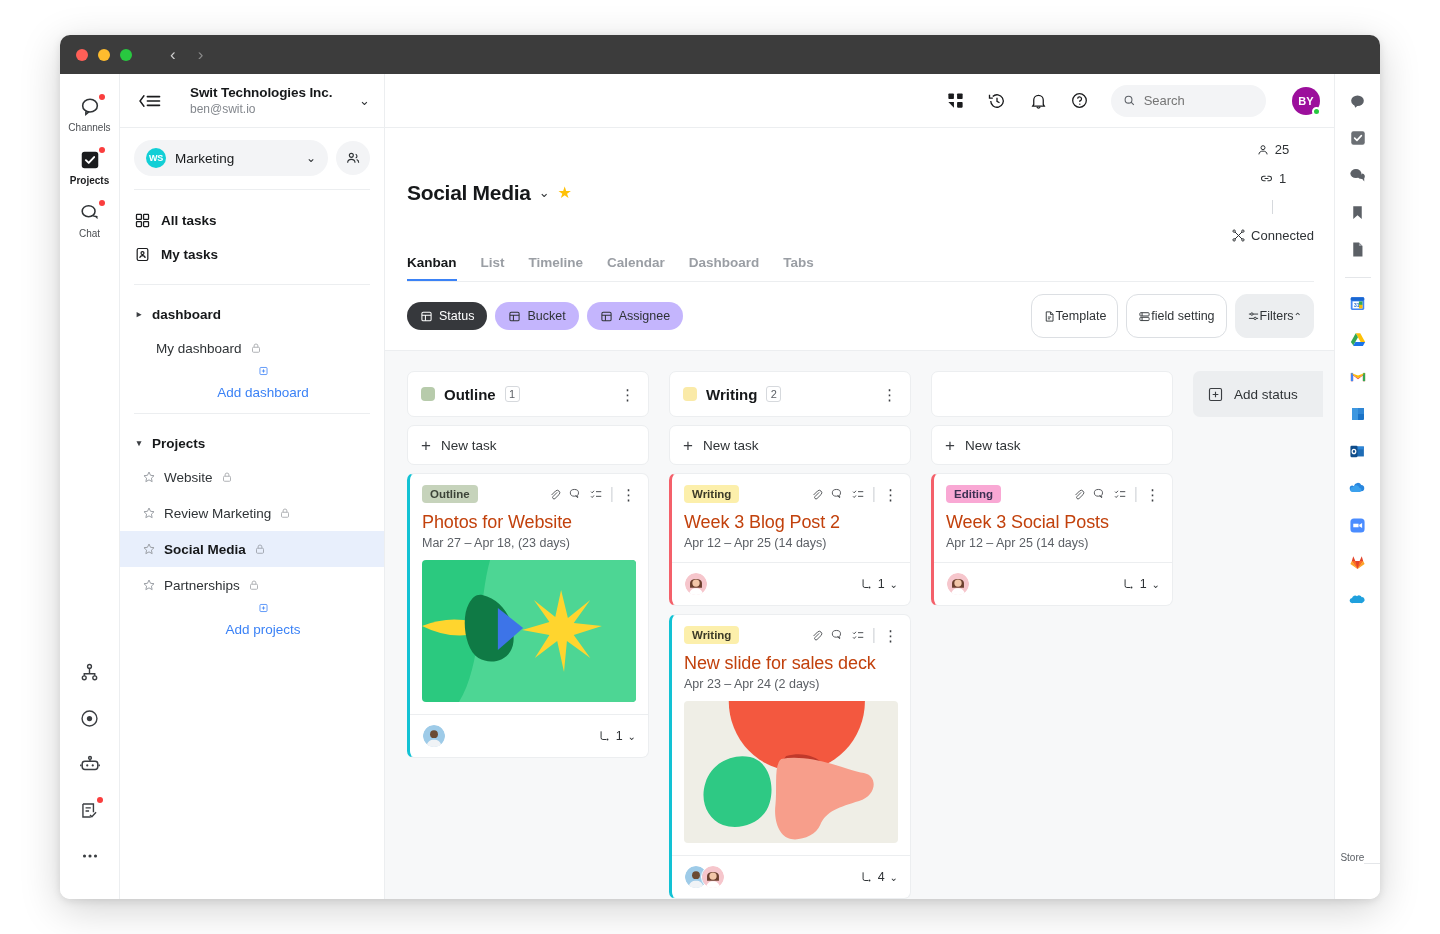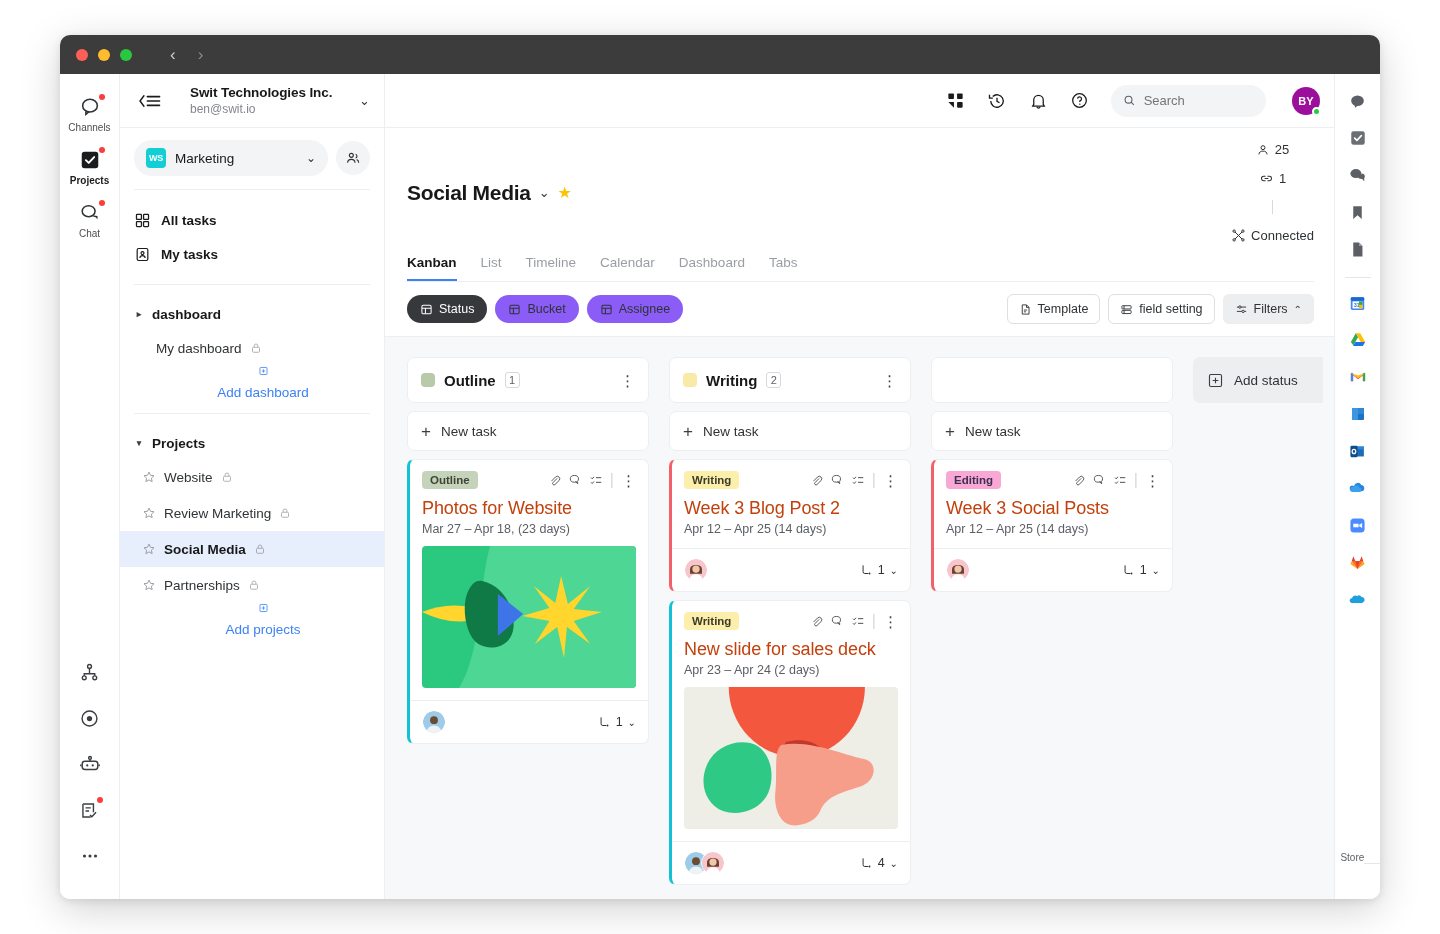--- a/index.html
+++ b/index.html
@@ -67,21 +67,21 @@
   .wsname { font-size: 13.5px; font-weight: bold; color: #16181a; letter-spacing: -0.1px;}
   .wsmail { font-size: 12px; color: #83878d; margin-top: 2px; }
   .chev-sm { color: #2f3336; font-size: 13px; margin-left: auto; cursor: pointer; }
 
   .sidebar { flex: 1 1 auto; padding: 0 14px; overflow: hidden; }
   .wsrow { display: flex; align-items: center; gap: 8px; padding: 12px 0 0; }
   .wspill {
     flex: 1 1 auto; height: 36px; background: #f3f4f6; border-radius: 18px;
     display: flex; align-items: center; gap: 9px; padding: 0 12px; cursor: pointer;
   }
-  .wsbadge { width: 20px; height: 20px; border-radius: 4px; background: #12cfd6;
+  .wsbadge { width: 20px; height: 20px; border-radius: 10px; background: #12cfd6;
              color:#fff; font-size: 9px; font-weight: bold; display:flex;
              align-items:center; justify-content:center; letter-spacing:-0.3px;}
   .wspill-label { font-size: 13.5px; color: #16181a; font-weight: 500; }
   .wspill-chev { margin-left: auto; font-size: 12px; color: #2f3336; }
   .people-btn { width: 34px; height: 34px; border-radius: 50%; background: #f3f4f6;
                 display: flex; align-items: center; justify-content: center; cursor: pointer; }
 
   .divider { height: 1px; background: #eceef0; margin: 13px 0; }
 
   .navitem { display: flex; align-items: center; gap: 10px; height: 34px; cursor: pointer;
@@ -117,32 +117,32 @@
   .titlerow { display: flex; align-items: center; gap: 8px; }
   .projtitle { font-size: 21px; font-weight: bold; color: #16181a; letter-spacing: -0.3px; }
   .star { color: #ffc107; font-size: 16px; cursor: pointer; }
   .metrics { margin-left: auto; display: flex; align-items: center; gap: 14px;
              font-size: 13px; color: #2f3336; flex-direction: column; }
   .metric { display: flex; align-items: center; gap: 5px; cursor: default; }
   .vbar { width: 1px; height: 14px; background: #d6d9dd; }
 
   .tabs { display: flex; gap: 24px; margin-top: 12px; border-bottom: 1px solid #eceef0;
           margin-left: -0px; }
-  .tab { font-size: 13.5px; color: #9a9ea4; padding-bottom: 9px; cursor: pointer; }
+  .tab { font-size: 13.5px; color: #9a9ea4; padding-bottom: 9px; cursor: pointer; font-weight: bold; }
   .tab.active { color: #16181a; font-weight: bold; border-bottom: 2.5px solid #3b82f6; }
 
   .toolbar { display: flex; align-items: center; gap: 8px; padding: 12px 20px 12px 22px;
              border-bottom: 1px solid #eceef0; }
-  .chip { height: 28px; border-radius: 14px; background: #8b5cf6; display: flex;
+  .chip { height: 28px; border-radius: 14px; background: #c4b5fd; display: flex;
           align-items: center; gap: 6px; padding: 0 13px; font-size: 12.5px;
           color: #2f3336; cursor: pointer; }
   .chip.dark { background: #36383c; color: #fff; }
   .rbtns { margin-left: auto; display: flex; gap: 8px; }
-  .obtn { height: 30px; border-radius: 6px; border: 1px solid #dcdfe3; background: #fff;
-          display: flex; align-items: center; gap: 6px; padding: 0 11px; font-size: 12.5px;
+  .obtn { height: 44px; border-radius: 12px; border: 1px solid #dcdfe3; background: #fff;
+          display: flex; align-items: center; gap: 0; padding: 0 11px; font-size: 12.5px;
           color: #2f3336; cursor: pointer; }
   .obtn.filled { background: #eceef0; border-color: #eceef0; }
 
   
   .board { flex: 1 1 auto; background: #f7f8f9; padding: 20px 0 0 22px; display: flex;
            gap: 20px; overflow: hidden; position: relative; }
   .col { width: 242px; flex: 0 0 242px; display: flex; flex-direction: column; gap: 8px; }
   .colhead { height: 46px; background: #fff; border: 1px solid #eceef0; border-radius: 7px;
              display: flex; align-items: center; gap: 9px; padding: 0 13px; }
   .swatch { width: 14px; height: 14px; border-radius: 4px; }

